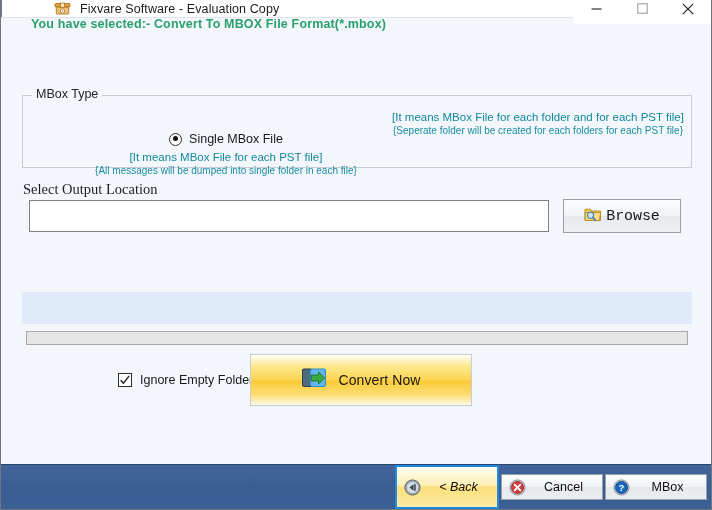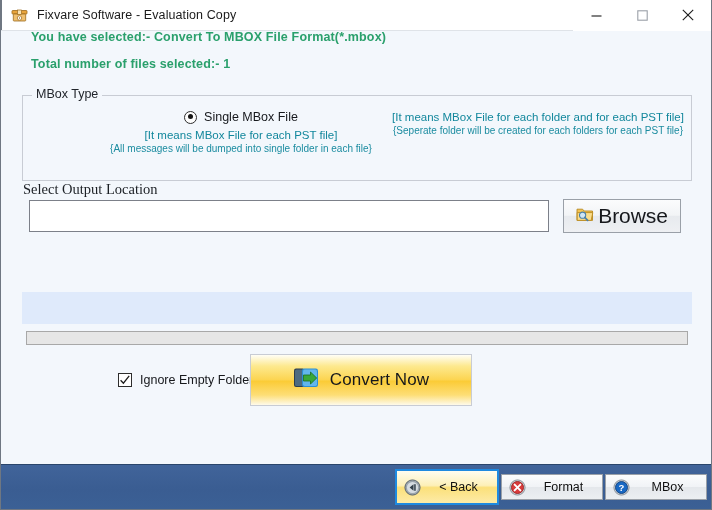--- a/index.html
+++ b/index.html
@@ -18,25 +18,26 @@
     height: 510px;
     background: #f3f7fc;
     border: 1px solid #6f7782;
     border-top: none;
     overflow: hidden;
   }
 
   
   #titlebar {
     position: relative;
-    height: 31px;
+    height: 18px;
     background: #ffffff;
     border-bottom: 1px solid #dfe3e8;
     display: flex;
     align-items: center;
+    padding-left: 43px;
   }
   #titlebar-left-edge {
     position: absolute;
     left: 0; top: 0; bottom: 0;
     width: 1px;
     background: #6f7782;
   }
   #app-icon {
     width: 17px; height: 17px;
     margin-left: 10px;
@@ -74,40 +75,40 @@
     letter-spacing: .15px;
     line-height: 1;
     margin-bottom: 14px;
     white-space: nowrap;
   }
 
   
   #groupbox {
     position: absolute;
     left: 21px; top: 95px;
-    width: 670px; height: 86px;
+    width: 670px; height: 73px;
     border: 1px solid #c8ccd4;
     background: transparent;
   }
   #groupbox-title {
     position: absolute;
     left: 9px; top: -8px;
     background: #f3f7fc;
     padding: 0 4px;
     font-size: 12.5px;
     color: #21252b;
     line-height: 1;
     white-space: nowrap;
   }
   .mbox-col {
     position: absolute;
     top: 14px;
     text-align: center;
   }
-  #mbox-col-single { left: 15px; width: 406px; }
+  #mbox-col-single { left: 0; width: 406px; margin-top: 22px; }
   #mbox-col-multi  { left: 360px; width: 310px; }
 
   .radio-row {
     display: flex;
     align-items: center;
     justify-content: center;
     gap: 7px;
     margin-bottom: 4px;
   }
   .radio {
@@ -171,23 +172,24 @@
     left: 562px; top: 199px;
     width: 118px; height: 34px;
     border: 1px solid #9aa0a8;
     background: linear-gradient(to bottom, #fbfcfd 0%, #f2f4f6 48%, #e7eaee 50%, #eef0f3 100%);
     display: flex;
     align-items: center;
     justify-content: center;
     gap: 3px;
   }
   #browse-label {
-    font-size: 21px;
+    font-size: 15px;
     color: #16181c;
     letter-spacing: -.1px;
+    font-family: Liberation Mono, monospace;
   }
 
   
   #list-panel {
     position: absolute;
     left: 21px; top: 292px;
     width: 670px; height: 32px;
     background: #dfeafb;
     border: none;
   }
@@ -226,21 +228,21 @@
     border: 1px solid #c8ccd4;
     background: linear-gradient(to bottom,
         #fffef7 0%, #fde98f 22%, #fcd450 50%,
         #fbcb35 52%, #fdde76 80%, #fefaea 100%);
     display: flex;
     align-items: center;
     justify-content: center;
     gap: 11px;
   }
   #convert-label {
-    font-size: 17px;
+    font-size: 14px;
     color: #16181c;
     letter-spacing: .1px;
   }
 
   
   #bottom-bar {
     position: absolute;
     left: 0; bottom: 0;
     width: 712px; height: 45px;
     background: linear-gradient(to bottom, #41649a 0%, #3a5d92 55%, #3b6095 100%);
@@ -260,21 +262,22 @@
     padding-left: 7px;
     font-size: 12.5px;
     color: #101010;
     border: 1px solid #9aa0a8;
     background: linear-gradient(to bottom, #fbfcfd 0%, #f1f3f6 48%, #e4e7eb 50%, #eceff2 100%);
   }
   #back-btn {
     background: linear-gradient(to bottom, #fffdf0 0%, #fdf0b8 45%, #fbe07a 52%, #fdeba8 100%);
     border: 2px solid #1f8ae0;
     width: 104px;
-    height: 36px;
+    height: 44px;
+    font-style: italic;
   }
   .nav-label { flex: 1; text-align: center; padding-right: 8px; white-space: nowrap;}
   .nav-icon { flex: none; display:flex; }
 </style>
 </head>
 <body>
 
 <div id="window">
 
   <div id="titlebar">
@@ -307,21 +310,20 @@
         <svg width="12" height="12" viewBox="0 0 12 12">
           <line x1="0.8" y1="0.8" x2="11.2" y2="11.2" stroke="#1b1b1b" stroke-width="1.1"></line>
           <line x1="11.2" y1="0.8" x2="0.8" y2="11.2" stroke="#1b1b1b" stroke-width="1.1"></line>
         </svg>
       </div>
     </div>
   </div>
 
   <div id="info-block">
     <div class="info-line">You have selected:- Convert To MBOX File Format(*.mbox)</div>
-    <div class="info-line">Total number of files selected:- 1</div>
   </div>
 
   <div id="groupbox">
     <div id="groupbox-title">MBox Type</div>
 
     <div class="mbox-col" id="mbox-col-single">
       <div class="radio-row">
         <span class="radio checked"></span>
         <span class="radio-label">Single MBox File</span>
       </div>
@@ -391,21 +393,21 @@
 
     <div class="nav-btn">
       <span class="nav-icon">
         <svg width="17" height="17" viewBox="0 0 17 17">
           <circle cx="8.5" cy="8.5" r="7.6" fill="#c9ced4" stroke="#8e959c" stroke-width="1"></circle>
           <circle cx="8.5" cy="8.5" r="6" fill="#d93b3b" stroke="#9b1f1f" stroke-width="0.9"></circle>
           <line x1="5.6" y1="5.6" x2="11.4" y2="11.4" stroke="#ffffff" stroke-width="1.9" stroke-linecap="round"></line>
           <line x1="11.4" y1="5.6" x2="5.6" y2="11.4" stroke="#ffffff" stroke-width="1.9" stroke-linecap="round"></line>
         </svg>
       </span>
-      <span class="nav-label">Format</span>
+      <span class="nav-label">Cancel</span>
     </div>
 
     <div class="nav-btn">
       <span class="nav-icon">
         <svg width="17" height="17" viewBox="0 0 17 17">
           <circle cx="8.5" cy="8.5" r="7.6" fill="#c9ced4" stroke="#8e959c" stroke-width="1"></circle>
           <circle cx="8.5" cy="8.5" r="6" fill="#1868c4" stroke="#0f3f7d" stroke-width="0.9"></circle>
           <text x="8.5" y="12.3" font-family="Liberation Sans, sans-serif" font-size="9.5" font-weight="bold" fill="#ffffff" text-anchor="middle">?</text>
         </svg>
       </span>

